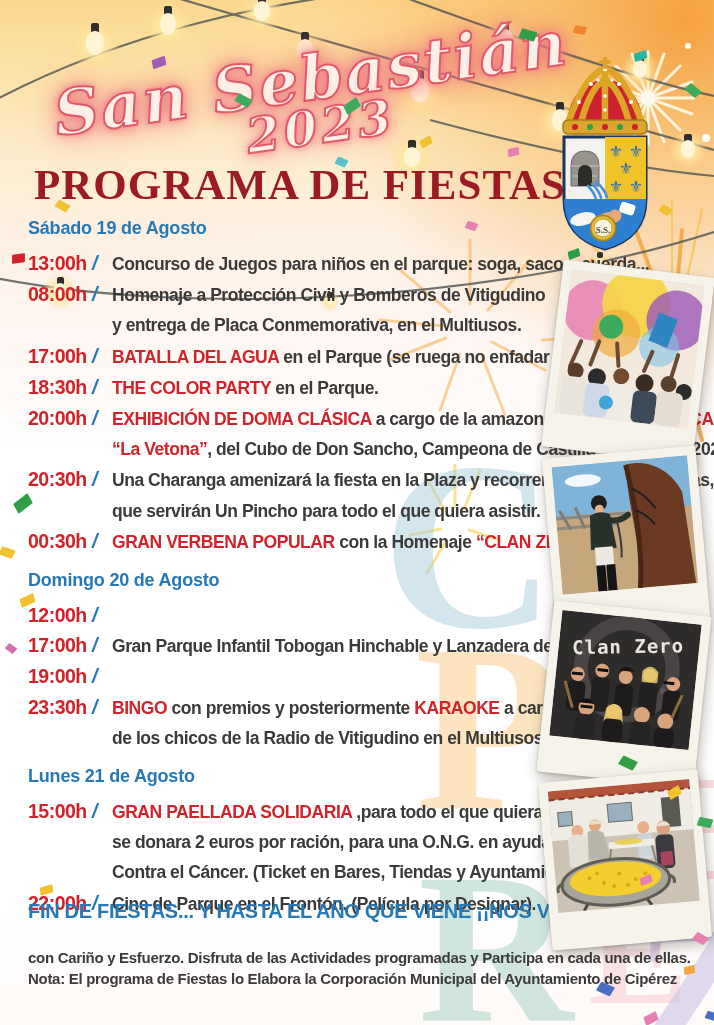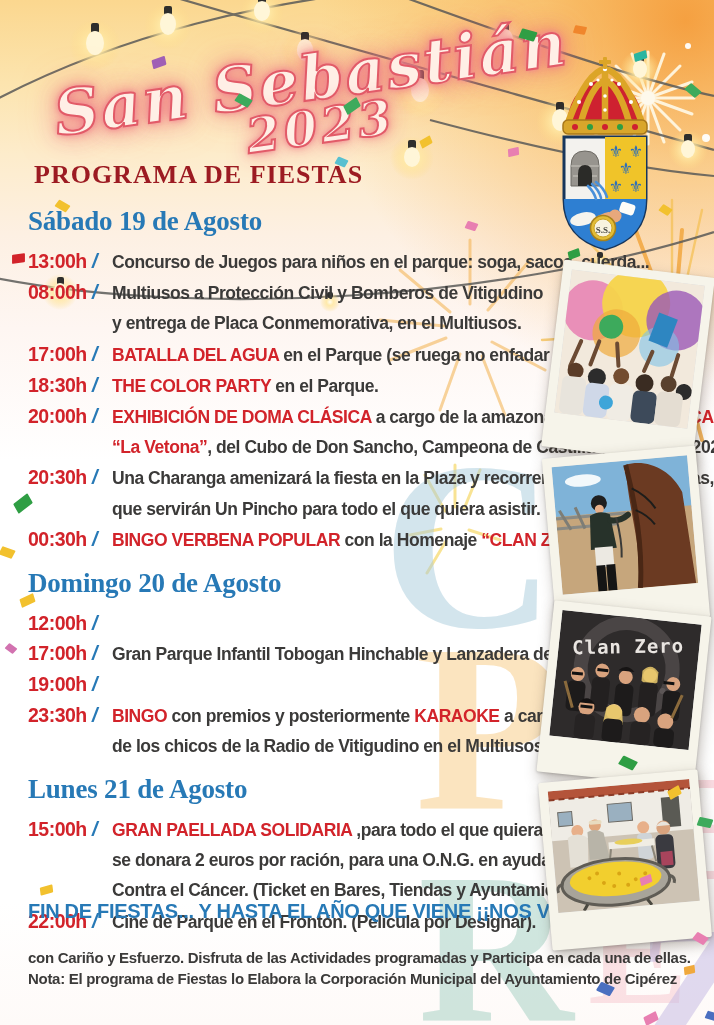--- a/index.html
+++ b/index.html
@@ -25,26 +25,26 @@
   }
   .script-year{
     position:absolute;left:246px;top:98px;z-index:6;transform:rotate(-8deg);
     font-family:"DejaVu Serif",serif;font-style:italic;font-weight:bold;font-size:48px;
     color:#ffefe6;letter-spacing:4px;
     -webkit-text-stroke:2px #e25b68;
     text-shadow:0 0 4px #ef8d97,0 0 10px #ee7d8a,0 0 22px rgba(238,100,115,.9);
   }
   .main-title{
     position:absolute;left:34px;top:160px;z-index:6;
-    font-family:"Liberation Serif",serif;font-weight:bold;font-size:26px;
+    font-family:"Liberation Serif",serif;font-weight:bold;font-size:43px;
     color:#9c1b22;letter-spacing:1px;white-space:nowrap;
   }
   
   #schedule-root{position:absolute;left:28px;top:206px;width:680px;z-index:4;}
-  .day-heading{color:#2779b6;font-weight:bold;font-size:27px;margin:0 0 9px 0;letter-spacing:-.2px;font-family:Liberation Serif, serif;}
+  .day-heading{color:#2779b6;font-weight:bold;font-size:18px;margin:12px 0 9px 0;letter-spacing:-.2px;}
   .day-heading.later{margin-top:13px;}
   .event-line{display:flex;align-items:baseline;white-space:nowrap;line-height:30.2px;letter-spacing:-.45px;}
   .time{color:#d2232a;font-weight:bold;font-size:19.5px;width:64px;flex:none;letter-spacing:-.5px;}
   .sep{color:#2779b6;font-weight:bold;font-style:italic;font-size:20px;width:20px;flex:none;text-align:left;}
   .line-text{font-size:17.5px;font-weight:bold;}
   .seg-dark{color:#3b3a39;}
   .seg-red{color:#d2232a;}
   .fin-line{color:#2779b6;font-weight:bold;font-size:20px;margin-top:7px;letter-spacing:-.3px;white-space:nowrap;}
   .note{margin-top:25px;font-size:15px;font-weight:bold;color:#3b3a39;line-height:20.5px;letter-spacing:-.3px;white-space:nowrap;}
   
@@ -289,21 +289,21 @@
 
   <div class="day-heading">Sábado 19 de Agosto</div>
       <div class="event-line">
         <span class="time">13:00h</span>
         <span class="sep">/</span>
         <span class="line-text"><span class="seg-dark">Concurso de Juegos para niños en el parque: soga, sacos, cuerda...</span></span>
       </div>
       <div class="event-line">
         <span class="time">08:00h</span>
         <span class="sep">/</span>
-        <span class="line-text"><span class="seg-dark">Multiusos a Protección Civil y Bomberos de Vitigudino</span></span>
+        <span class="line-text"><span class="seg-dark">Homenaje a Protección Civil y Bomberos de Vitigudino</span></span>
       </div>
       <div class="event-line">
         <span class="time"></span>
         <span class="sep"></span>
         <span class="line-text"><span class="seg-dark">y entrega de Placa Conmemorativa, en el Multiusos.</span></span>
       </div>
       <div class="event-line">
         <span class="time">17:00h</span>
         <span class="sep">/</span>
         <span class="line-text"><span class="seg-red">BATALLA DEL AGUA</span><span class="seg-dark"> en el Parque (se ruega no enfadar si se moja)</span></span>
@@ -329,21 +329,21 @@
         <span class="line-text"><span class="seg-dark">Una Charanga amenizará la fiesta en la Plaza y recorrerá las diversas Peñas,</span></span>
       </div>
       <div class="event-line">
         <span class="time"></span>
         <span class="sep"></span>
         <span class="line-text"><span class="seg-dark">que servirán Un Pincho para todo el que quiera asistir.</span></span>
       </div>
       <div class="event-line">
         <span class="time">00:30h</span>
         <span class="sep">/</span>
-        <span class="line-text"><span class="seg-red">BINGO VERBENA POPULAR</span><span class="seg-dark"> con la Homenaje </span><span class="seg-red">“CLAN ZERO”</span><span class="seg-dark">.</span></span>
+        <span class="line-text"><span class="seg-red">GRAN VERBENA POPULAR</span><span class="seg-dark"> con la Homenaje </span><span class="seg-red">“CLAN ZERO”</span><span class="seg-dark">.</span></span>
       </div>
       <div class="day-heading later">Domingo 20 de Agosto</div>
       <div class="event-line">
         <span class="time">12:00h</span>
         <span class="sep">/</span>
       </div>
       <div class="event-line">
         <span class="time">17:00h</span>
         <span class="sep">/</span>
         <span class="line-text"><span class="seg-dark">Gran Parque Infantil Tobogan Hinchable y Lanzadera de Agua (50 m).</span></span>

